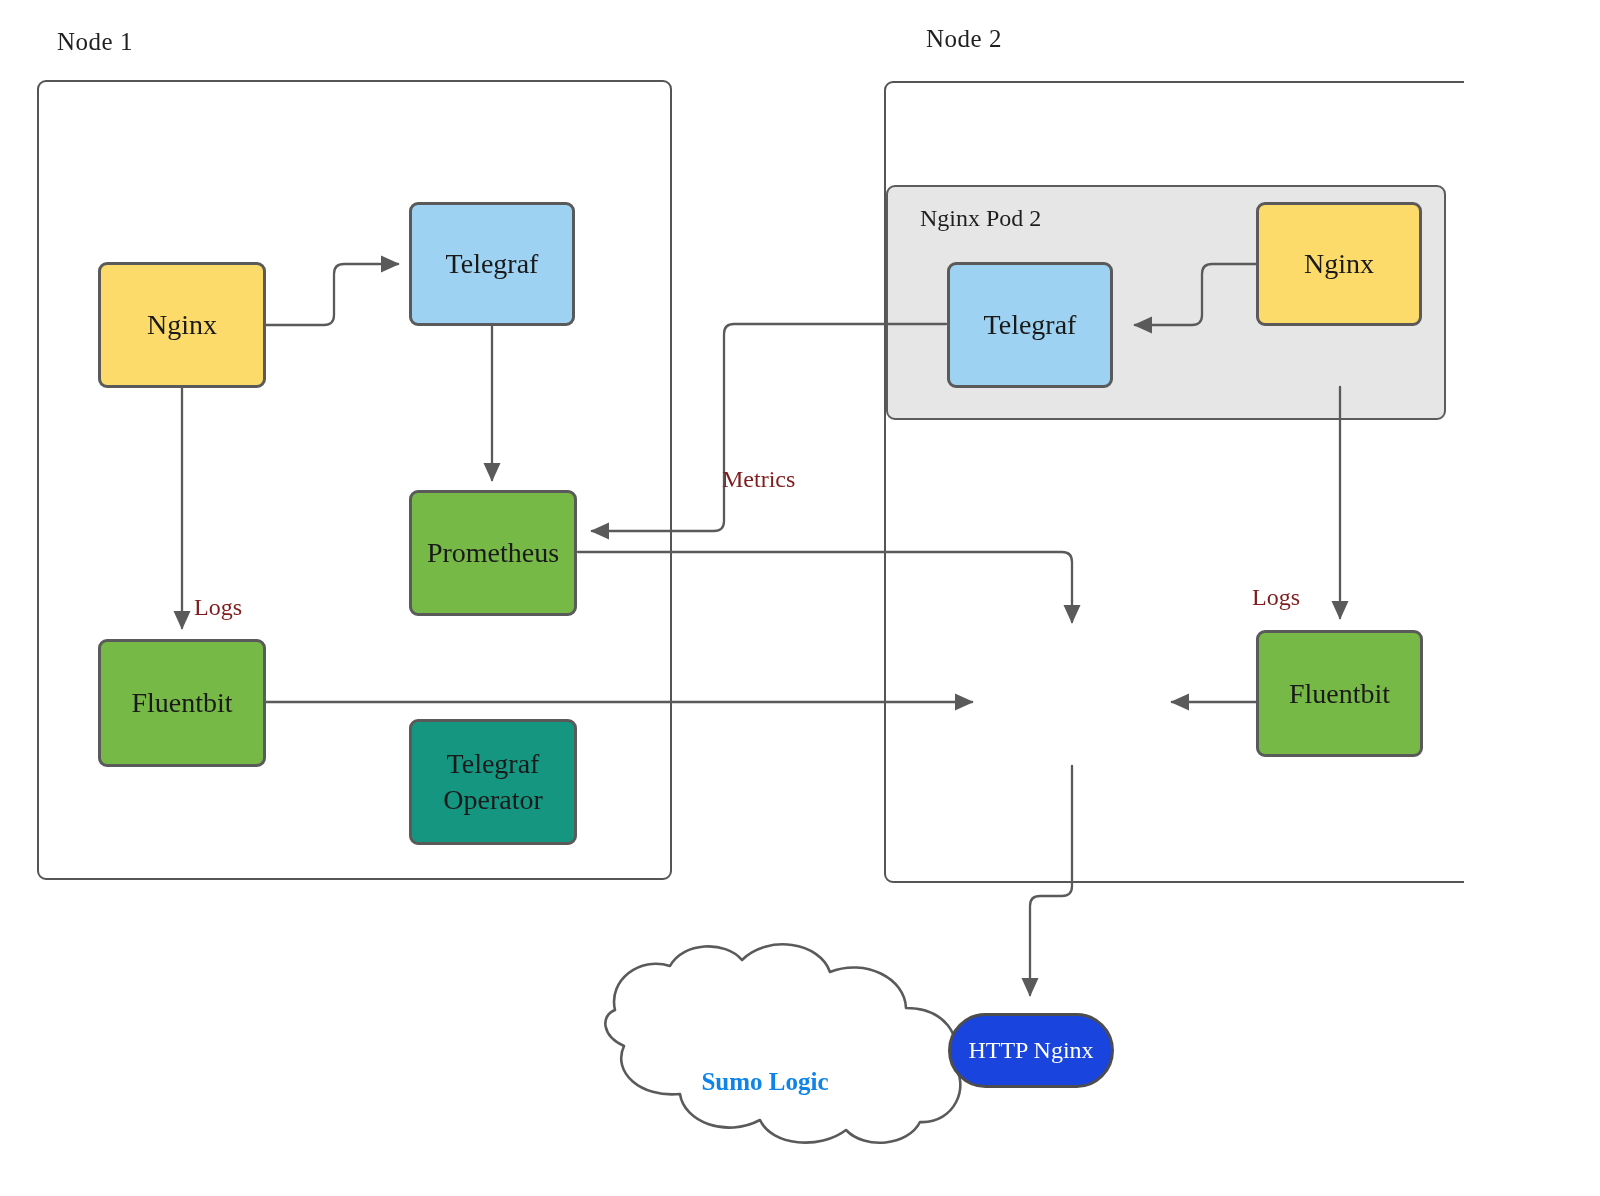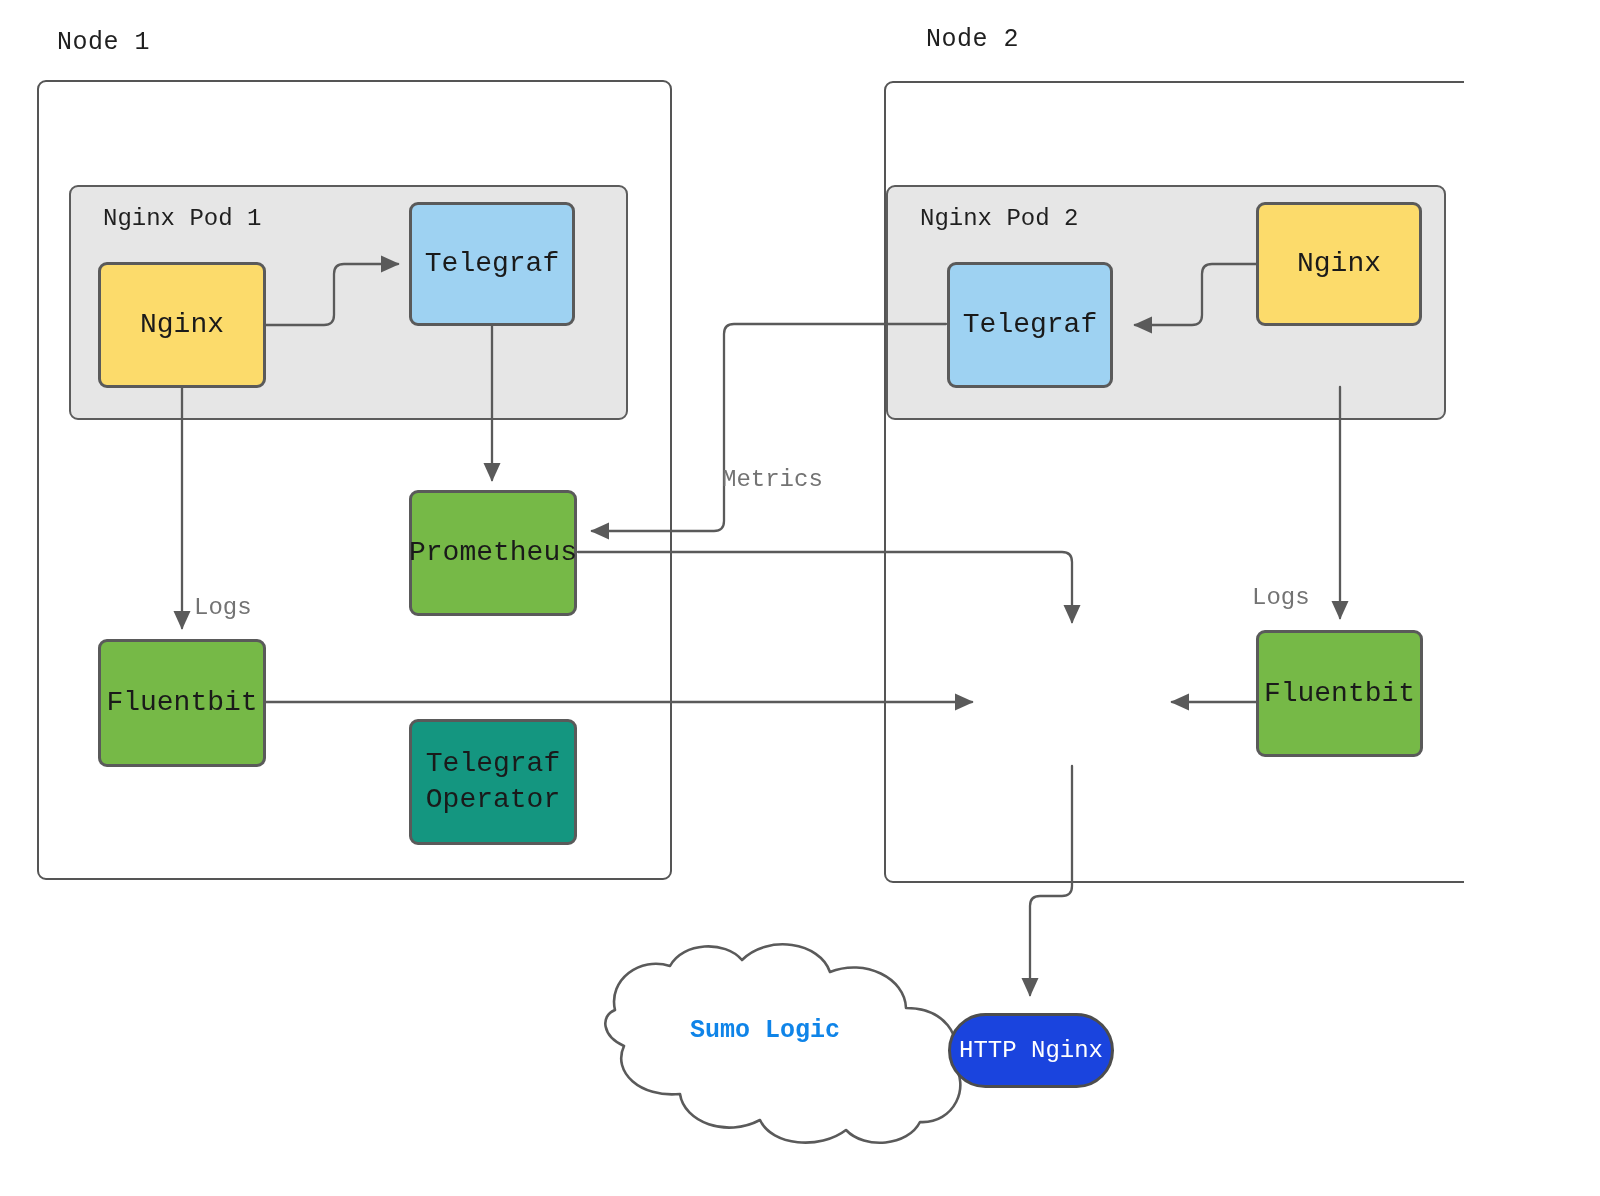--- a/index.html
+++ b/index.html
@@ -6,21 +6,21 @@
   html, body {
     margin: 0;
     padding: 0;
     background: #ffffff;
   }
   #canvas {
     position: relative;
     width: 1464px;
     height: 1196px;
     background: #ffffff;
-    font-family: Liberation Mono, monospace;
+    font-family: Liberation Serif, serif;
     overflow: hidden;
   }
   svg.layer {
     position: absolute;
     left: 0;
     top: 0;
     width: 1600px;
     height: 1196px;
     pointer-events: none;
   }
@@ -73,38 +73,38 @@
     font-size: 28px;
     color: #1a1a1a;
     line-height: 1.28;
     z-index: 6;
     white-space: pre-line;
   }
 
   .edge-label {
     position: absolute;
     font-size: 24px;
-    color: #737373;
+    color: #7f1d1d;
     white-space: nowrap;
     z-index: 9;
     background: transparent;
   }
 
   .cloud-wrap {
     position: absolute;
     left: 520px;
     top: 940px;
     width: 520px;
     height: 210px;
     z-index: 3;
   }
   .cloud-label {
     position: absolute;
     left: 640px;
-    top: 1016px;
+    top: 1068px;
     width: 250px;
     text-align: center;
     font-size: 25px;
     font-weight: bold;
     color: #0f84e8;
     z-index: 7;
     white-space: nowrap;
   }
 
   .http-source {
@@ -130,23 +130,20 @@
 <body>
 
 <div id="canvas">
 
   <div class="node-label" style="left:57px; top:28px;">Node  1</div>
   <div class="node-box" style="left:37px; top:80px; width:635px; height:800px;"></div>
 
   <div class="node-label" style="left:926px; top:25px;">Node  2</div>
   <div class="node-box" style="left:884px; top:81px; width:633px; height:802px;"></div>
 
-  <div class="pod-box" style="left:69px; top:185px; width:559px; height:235px;">
-    <div class="pod-title">Nginx Pod 1</div>
-  </div>
 
   <div class="pod-box" style="left:886px; top:185px; width:560px; height:235px;">
     <div class="pod-title">Nginx Pod 2</div>
   </div>
 
   <svg class="layer edges" viewBox="0 0 1600 1196">
     <defs>
       <marker id="arrow" viewBox="0 0 12 12" refX="10" refY="6" markerWidth="9" markerHeight="9" orient="auto-start-reverse">
         <path d="M 0 1 L 11 6 L 0 11 z" fill="#5a5a5a"></path>
       </marker>

